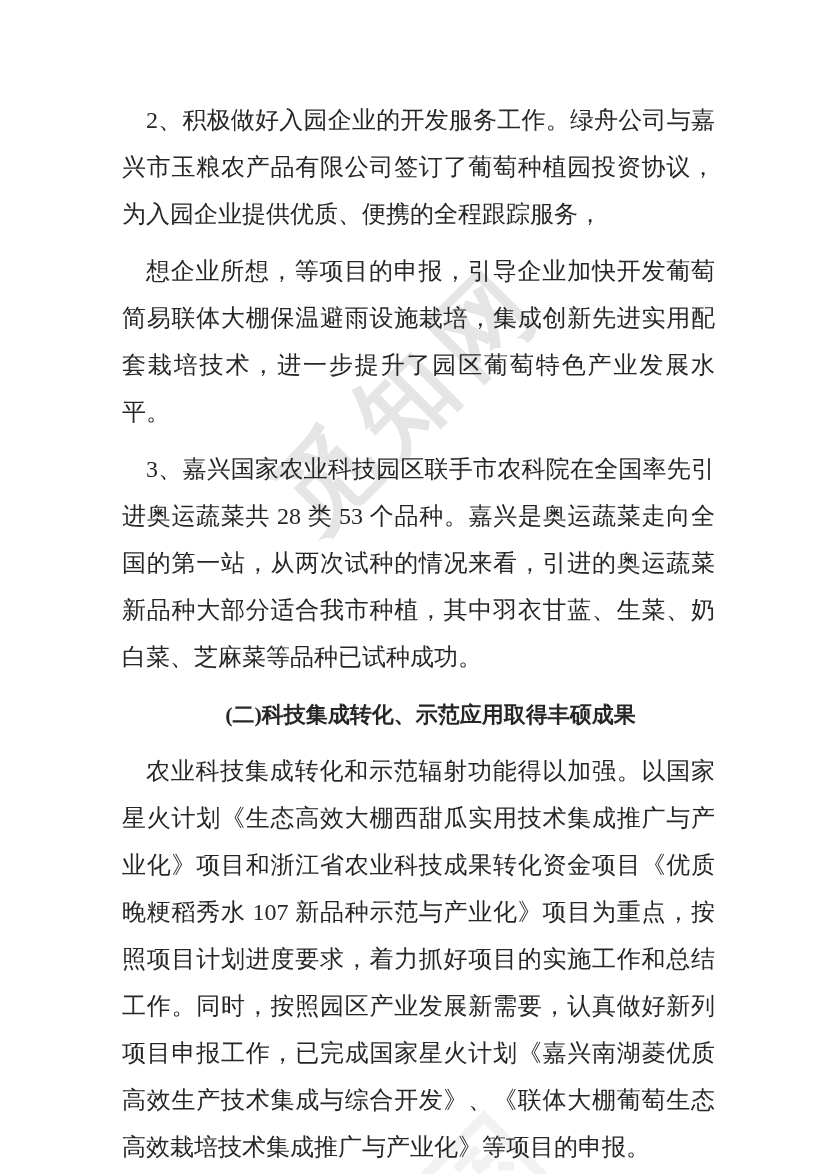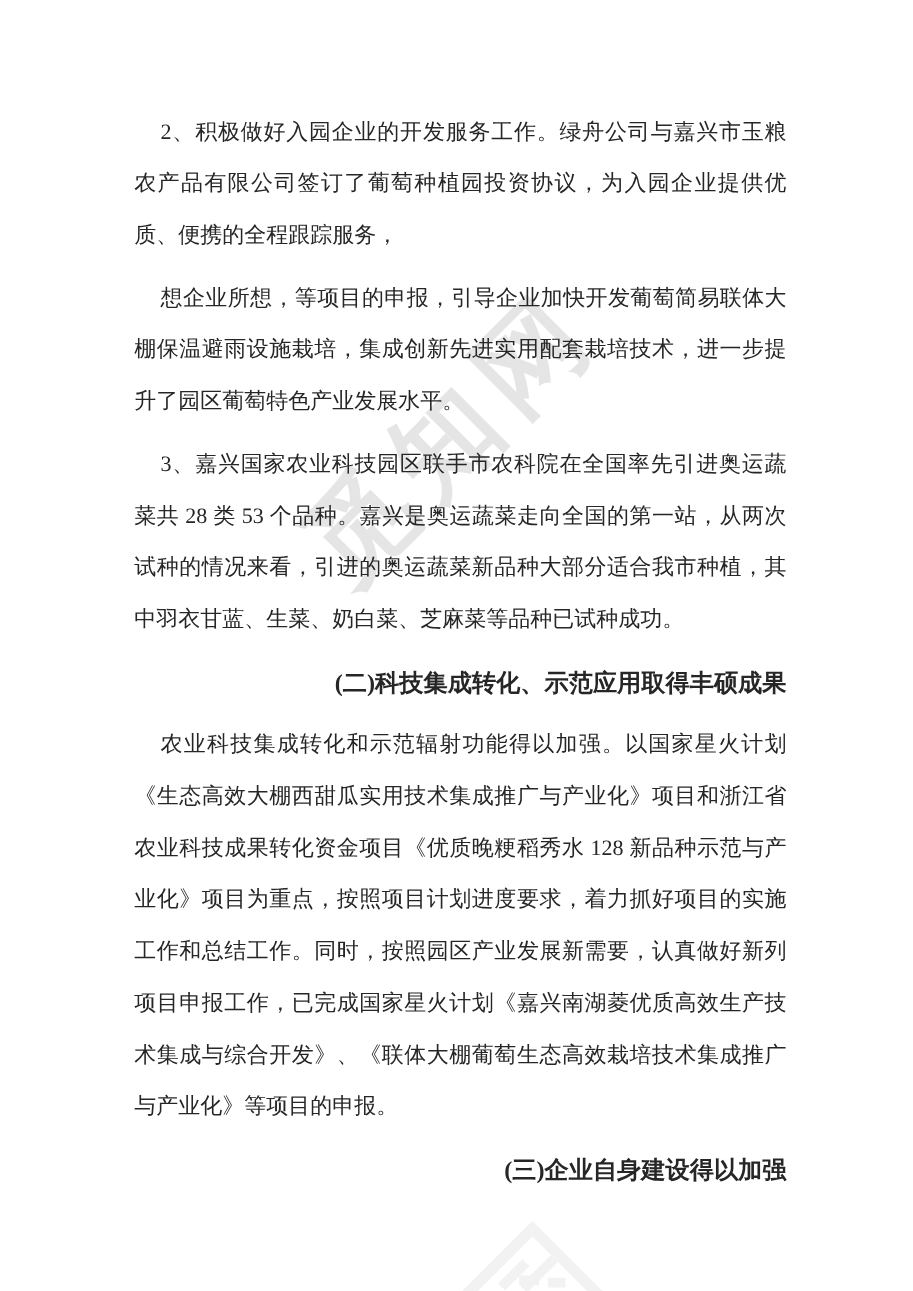--- a/index.html
+++ b/index.html
@@ -16,33 +16,33 @@
     overflow: hidden;
     font-family: "Liberation Serif", "DejaVu Serif", serif;
     color: #262626;
   }
   .content {
     position: relative;
     z-index: 1;
     padding: 97px 115px 0 122px;
   }
   .para {
-    font-size: 20px;
+    font-size: 24px;
     line-height: 47px;
     text-align: justify;
     text-indent: 24px;
     margin: 0 0 10px 0;
     word-break: break-all;
   }
   .heading {
     font-size: 22px;
     line-height: 47px;
     font-weight: bold;
     text-indent: 24px;
-    text-align: right;
+    text-align: center;
     margin: 0 0 10px 0;
   }
   .watermark-text {
     position: absolute;
     left: 410px;
     top: 398px;
     z-index: 0;
     transform: translate(-50%, -50%) rotate(-45deg);
     font-family: "Liberation Sans", "DejaVu Sans", sans-serif;
     font-weight: bold;
@@ -78,18 +78,18 @@
 
   <main class="content">
     <p class="para">2、积极做好入园企业的开发服务工作。绿舟公司与嘉兴市玉粮农产品有限公司签订了葡萄种植园投资协议，为入园企业提供优质、便携的全程跟踪服务，</p>
 
     <p class="para">想企业所想，等项目的申报，引导企业加快开发葡萄简易联体大棚保温避雨设施栽培，集成创新先进实用配套栽培技术，进一步提升了园区葡萄特色产业发展水平。</p>
 
     <p class="para">3、嘉兴国家农业科技园区联手市农科院在全国率先引进奥运蔬菜共 28 类 53 个品种。嘉兴是奥运蔬菜走向全国的第一站，从两次试种的情况来看，引进的奥运蔬菜新品种大部分适合我市种植，其中羽衣甘蓝、生菜、奶白菜、芝麻菜等品种已试种成功。</p>
 
     <h2 class="heading">(二)科技集成转化、示范应用取得丰硕成果</h2>
 
-    <p class="para">农业科技集成转化和示范辐射功能得以加强。以国家星火计划《生态高效大棚西甜瓜实用技术集成推广与产业化》项目和浙江省农业科技成果转化资金项目《优质晚粳稻秀水 128 新品种示范与产业化》项目为重点，按照项目计划进度要求，着力抓好项目的实施工作和总结工作。同时，按照园区产业发展新需要，认真做好新列项目申报工作，已完成国家星火计划《嘉兴南湖菱优质高效生产技术集成与综合开发》、《联体大棚葡萄生态高效栽培技术集成推广与产业化》等项目的申报。</p>
+    <p class="para">农业科技集成转化和示范辐射功能得以加强。以国家星火计划《生态高效大棚西甜瓜实用技术集成推广与产业化》项目和浙江省农业科技成果转化资金项目《优质晚粳稻秀水 107 新品种示范与产业化》项目为重点，按照项目计划进度要求，着力抓好项目的实施工作和总结工作。同时，按照园区产业发展新需要，认真做好新列项目申报工作，已完成国家星火计划《嘉兴南湖菱优质高效生产技术集成与综合开发》、《联体大棚葡萄生态高效栽培技术集成推广与产业化》等项目的申报。</p>
 
     <h2 class="heading">(三)企业自身建设得以加强</h2>
   </main>
 
 </div>
 
 </body></html>

